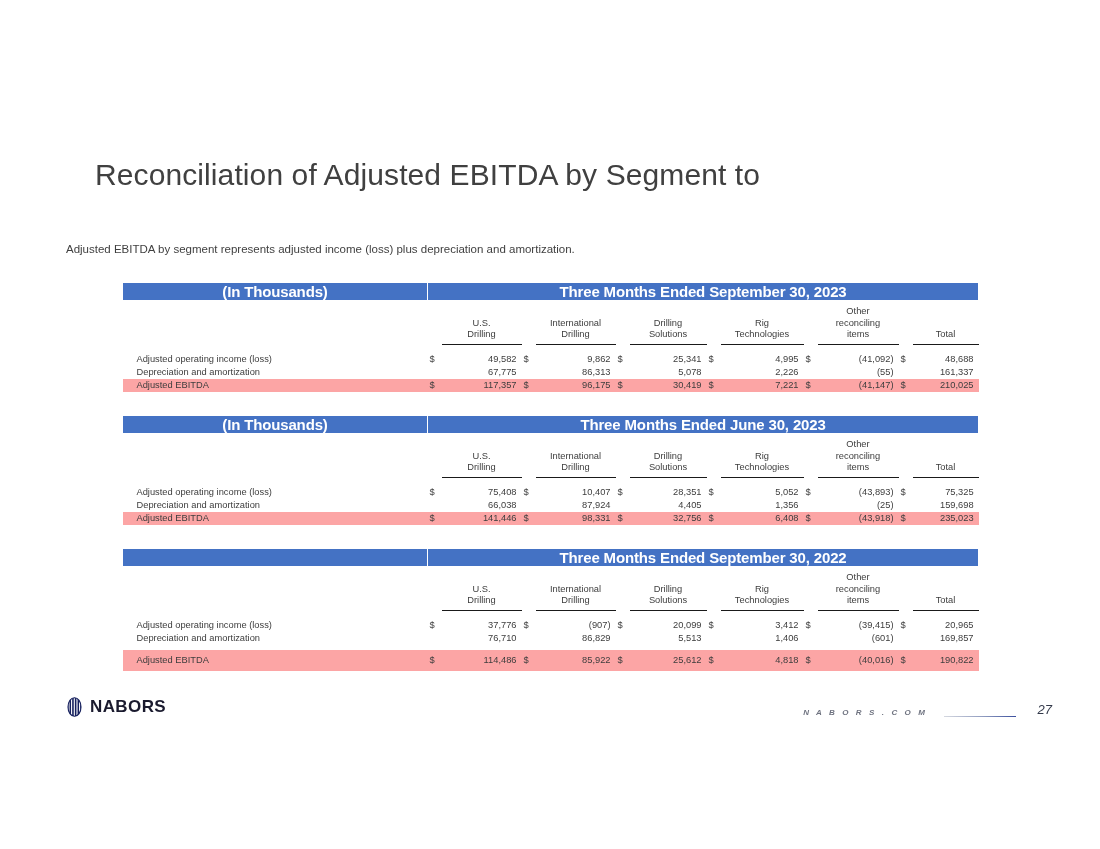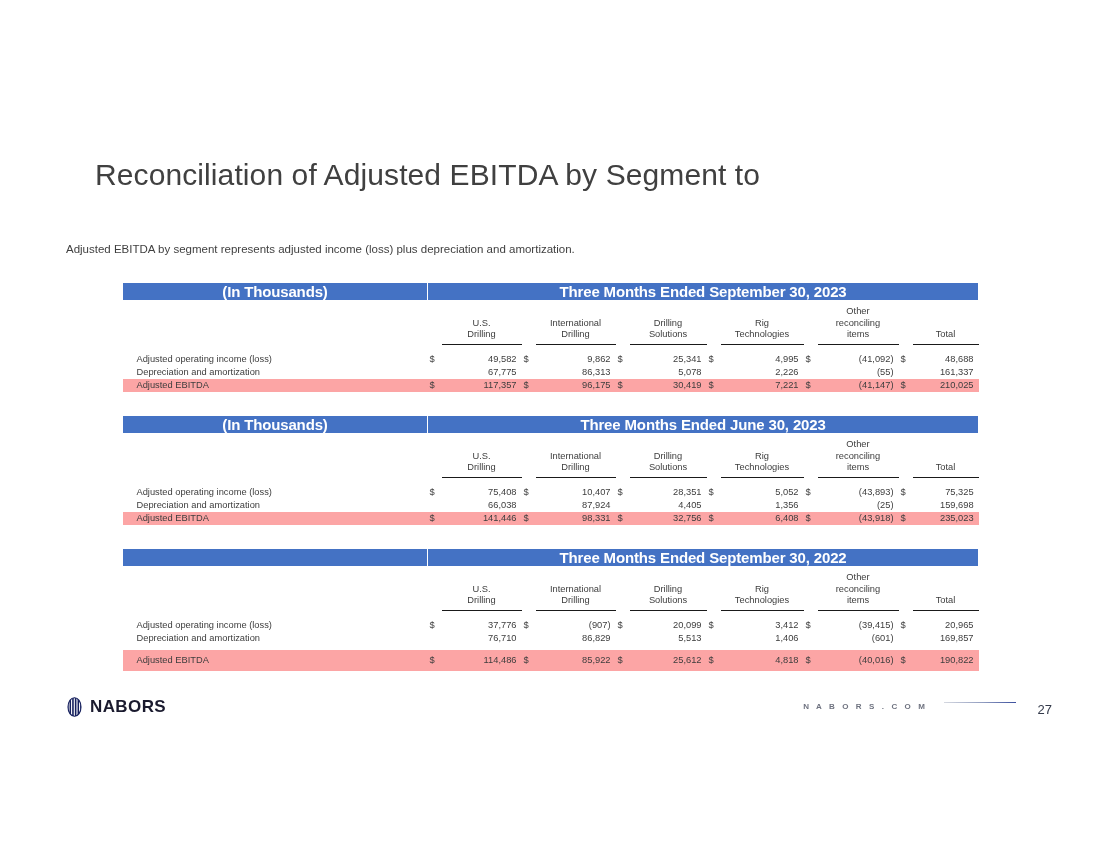--- a/index.html
+++ b/index.html
@@ -128,22 +128,23 @@
     font-size: 17px;
     font-weight: bold;
     color: #1a1a2e;
     letter-spacing: 0.4px;
   }
   #footer-right {
     position: absolute;
     right: 48px;
     top: 8px;
     display: flex;
-    align-items: flex-start;
+    align-items: flex-end;
     gap: 8px;
+    font-style: italic;
   }
   #site-url {
     font-size: 8px;
     letter-spacing: 2.6px;
     color: #6f7380;
     font-weight: bold;
   }
   #footer-rule {
     width: 72px;
     height: 1.4px;

